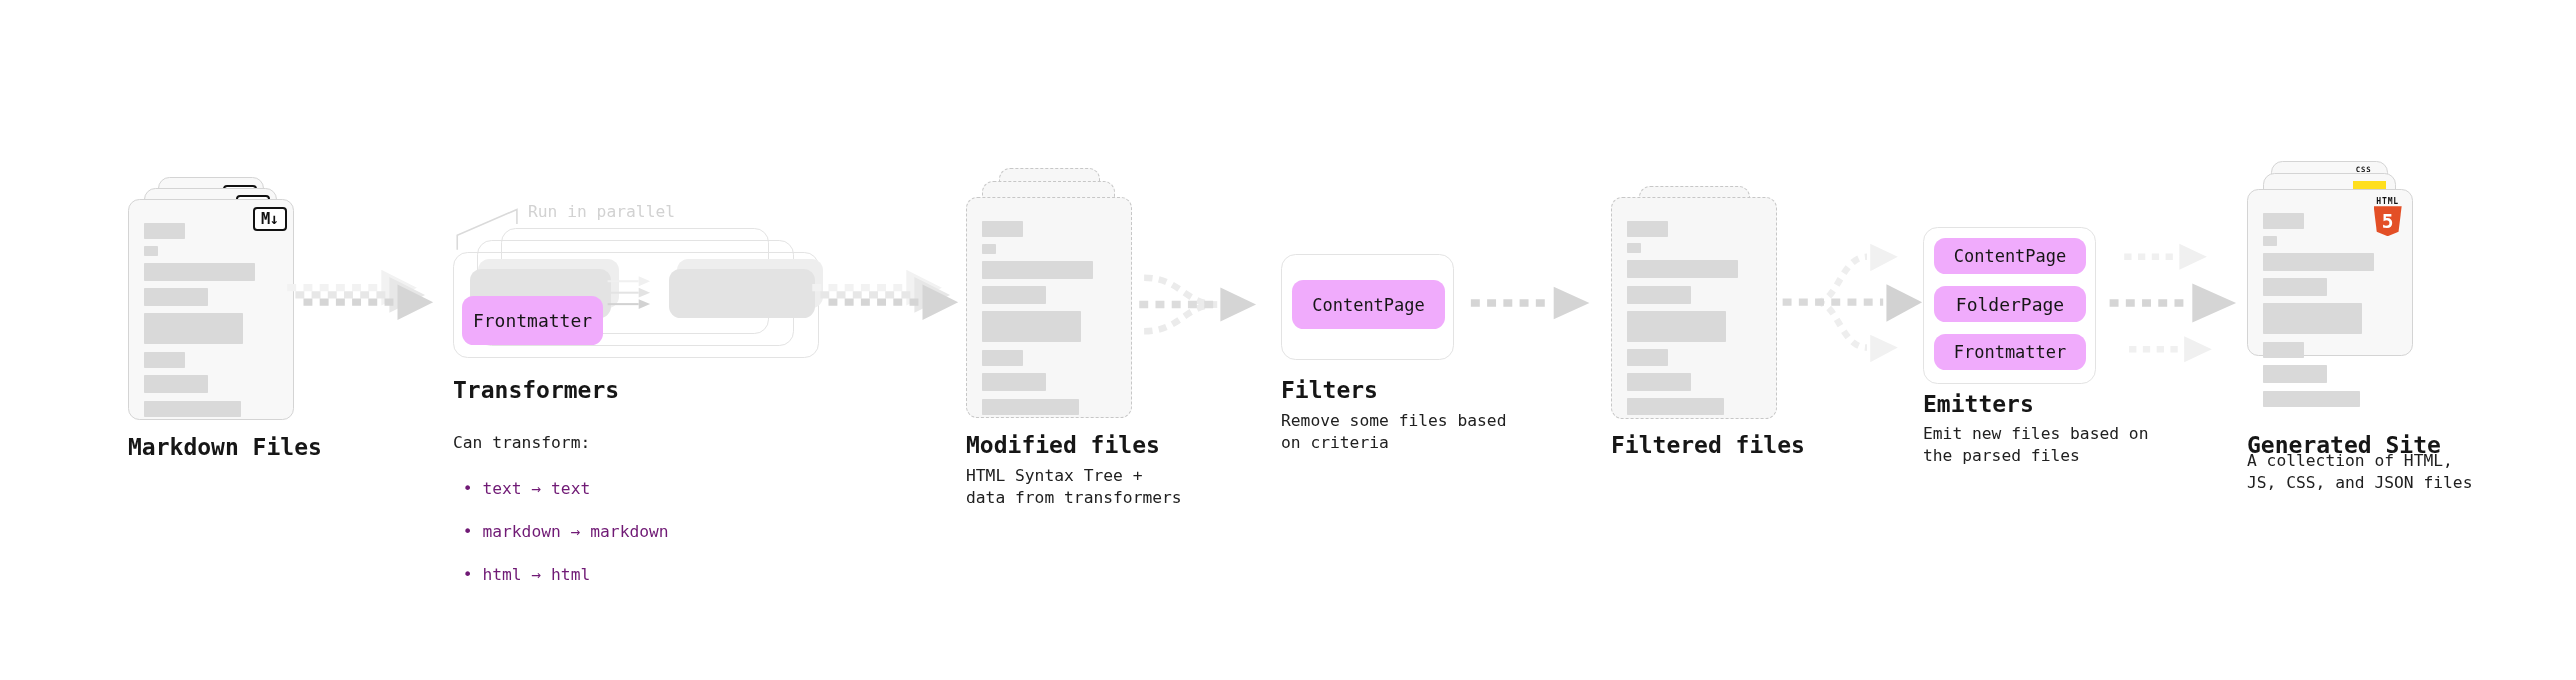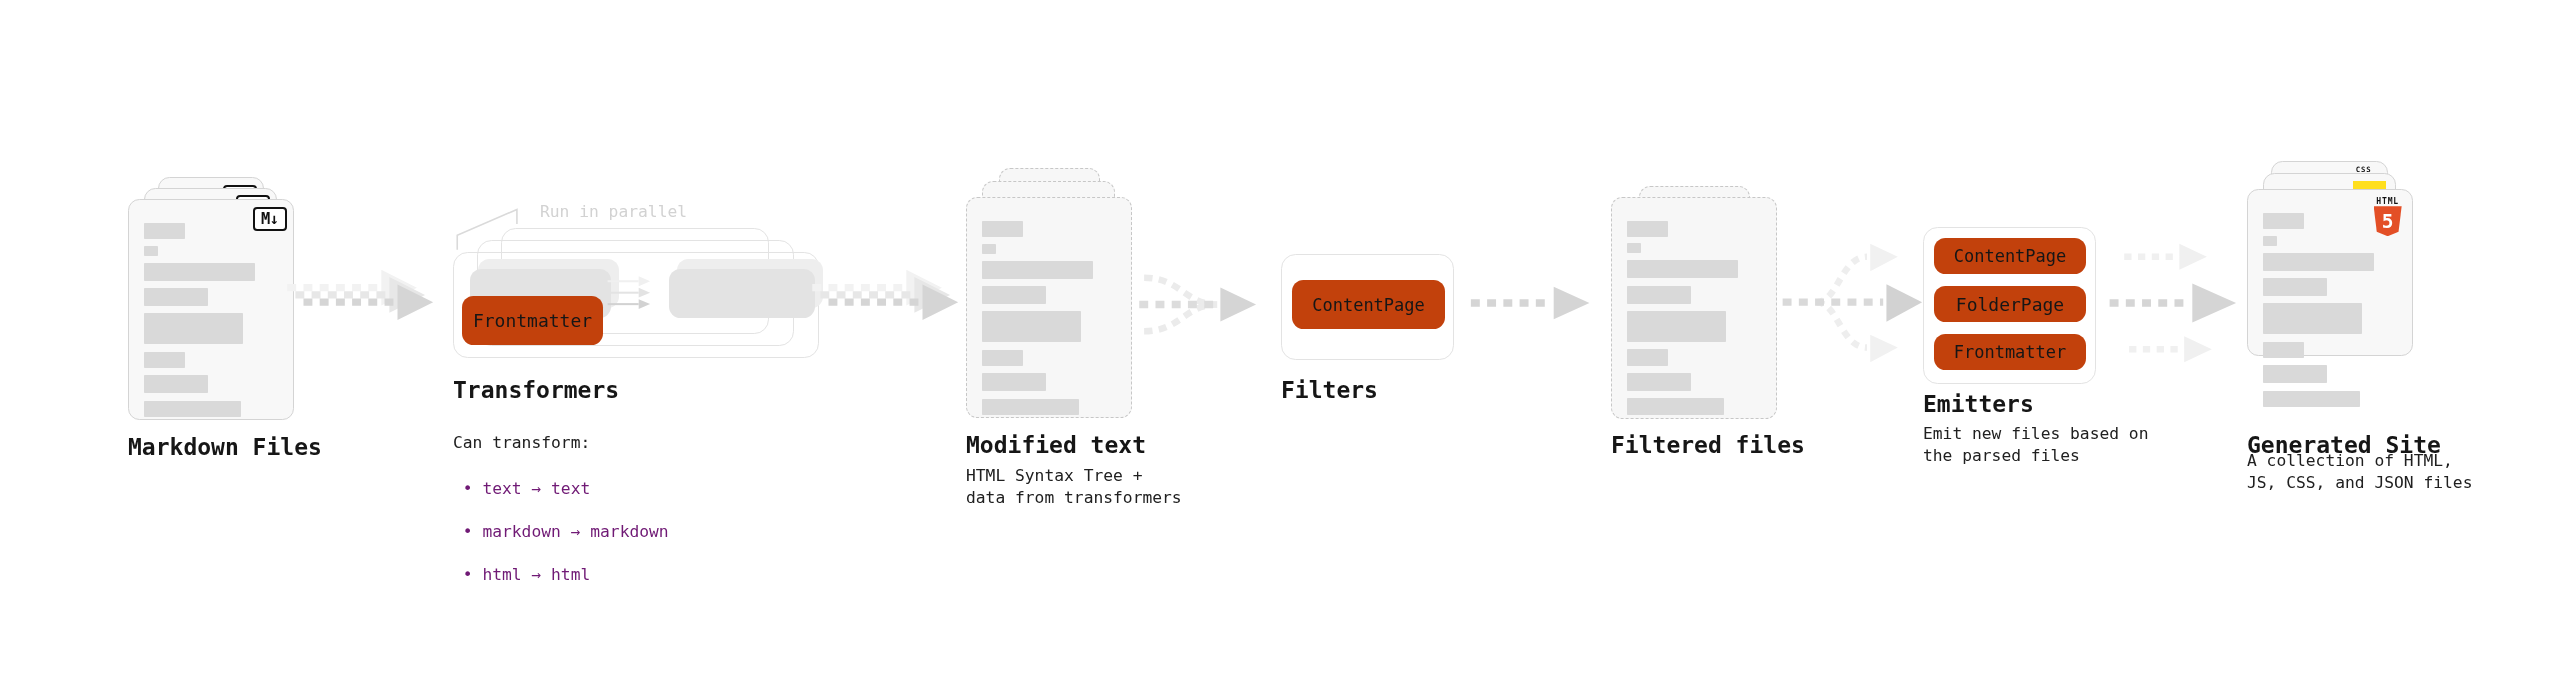--- a/index.html
+++ b/index.html
@@ -59,41 +59,41 @@
   .css-bar{width:24.4px;height:4.1px;margin:0.8px auto 0;border-radius:0.8px;background:var(--css_blue,#2965f1);}
   
   .frame{
     position:absolute;
     border:1.6px solid #e3e3e3;border-radius:14.6px;
     box-sizing:border-box;background:transparent;
   }
   .frame.white{background:#ffffff;}
   .pill{
     position:absolute;
-    background:#c2410c;border-radius:11.4px;
+    background:#f0abfc;border-radius:11.4px;
     box-sizing:border-box;
     display:flex;align-items:center;justify-content:center;
     font-size:18px;color:#161616;white-space:nowrap;
   }
   .pill.ghost1{background:#e3e3e3;}
   .pill.ghost2{background:#eeeeee;}
   
   .stage-label{
     position:absolute;
     font-size:23px;font-weight:bold;color:#161616;
     white-space:nowrap;letter-spacing:0px;
   }
   .stage-desc{
     position:absolute;
     font-size:16.3px;line-height:22px;color:#202020;
     white-space:pre-line;
   }
   .annotation{
     position:absolute;
-    font-size:16.3px;color:#d2d2d2;white-space:nowrap;margin-left:12px;
+    font-size:16.3px;color:#d2d2d2;white-space:nowrap;
   }
   .bullets{list-style:none;margin:1.6px 0 0;padding:0;}
   .bullets li{font-size:16.3px;line-height:21px;color:#701a75;padding-left:9.8px;}
   .bullets li::before{content:"• ";}
   .arrow-svg{position:absolute;overflow:visible;}
 </style>
 </head>
 <body>
 
 <div class="canvas">
@@ -201,34 +201,36 @@
         <div class="bar b2"></div>
         <div class="bar b3"></div>
         <div class="bar b4"></div>
         <div class="bar b5"></div>
         <div class="bar b6"></div>
         <div class="bar b7"></div>
         <div class="bar b8"></div>
       </div>
     </div>
   </div>
-  <div class="stage-label" style="left:966px;top:432px">Modified text</div>
+  <div class="stage-label" style="left:966px;top:432px">Modified files</div>
   <div class="stage-desc" style="left:966px;top:465px">HTML Syntax Tree +
 data from transformers</div>
 
   <svg class="arrow-svg" style="left:1136px;top:268px" width="142" height="73" viewBox="0 0 175 90">
     <path d="M10 12 C55 12 60 45 100 45" fill="none" stroke="#ebebeb" stroke-width="8" stroke-dasharray="10 8"></path>
     <path d="M10 78 C55 78 60 45 100 45" fill="none" stroke="#ebebeb" stroke-width="8" stroke-dasharray="10 8"></path>
     <path d="M4 45 H100" fill="none" stroke="#dcdcdc" stroke-width="9" stroke-dasharray="11 9"></path>
     <polygon points="104,24 104,66 148,45" fill="#d5d5d5"></polygon>
   </svg>
 
   <div class="frame white" style="left:1281px;top:254px;width:173px;height:106px"></div>
   <div class="pill" style="left:1292px;top:280px;width:153px;height:49px;font-size:17px">ContentPage</div>
   <div class="stage-label" style="left:1281px;top:377px">Filters</div>
+  <div class="stage-desc" style="left:1281px;top:410px">Remove some files based
+on criteria</div>
 
   <svg class="arrow-svg" style="left:1466px;top:280px" width="134" height="46" viewBox="0 0 165 56">
     <path d="M6 28 H104" fill="none" stroke="#d5d5d5" stroke-width="9" stroke-dasharray="11 9"></path>
     <polygon points="108,8 108,48 152,28" fill="#d5d5d5"></polygon>
   </svg>
 
   <div class="doc-stack" style="left:1611px;top:186px;width:166px;height:236px">
     <div class="page dashed" style="left:28px;top:0;width:111px;height:49px"></div>
     <div class="page dashed" style="left:0;top:10.6px;width:166px;height:222px">
       <div class="bars">

